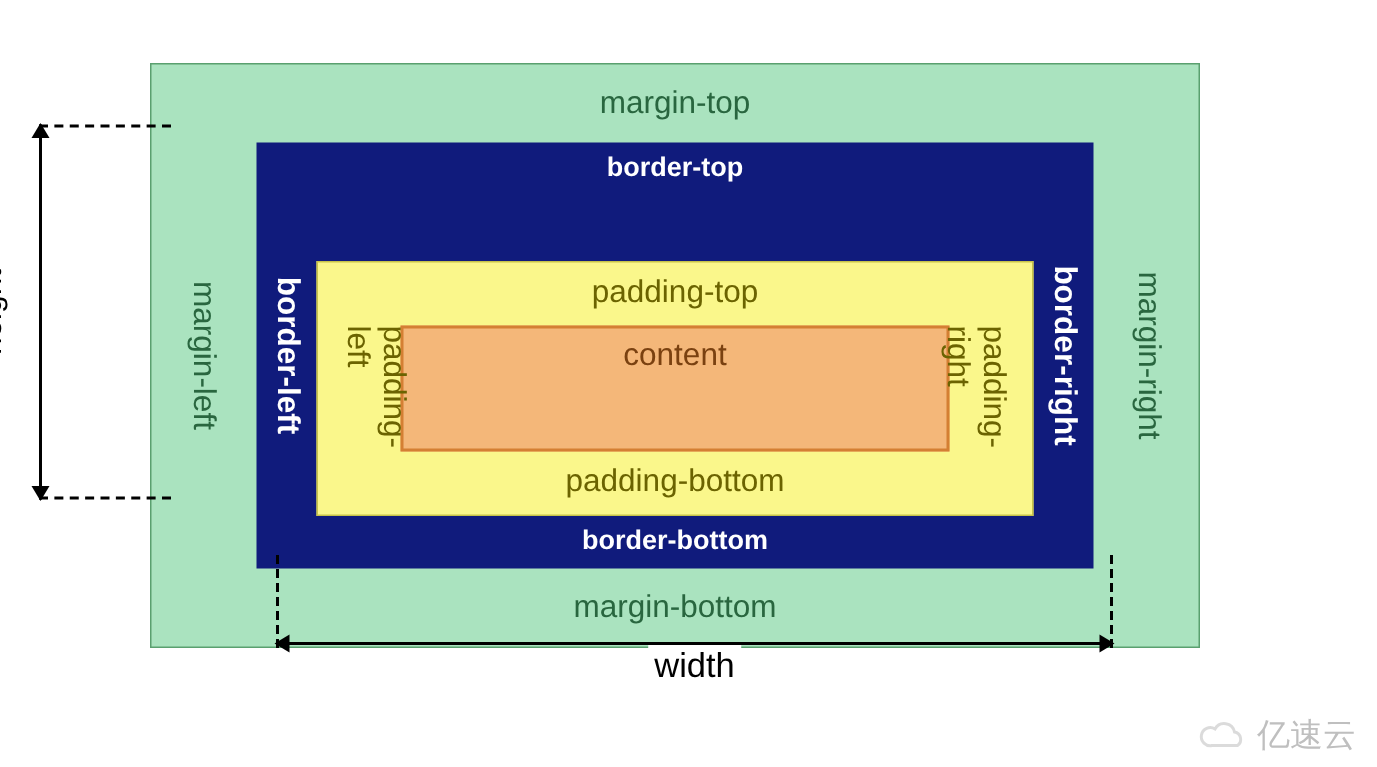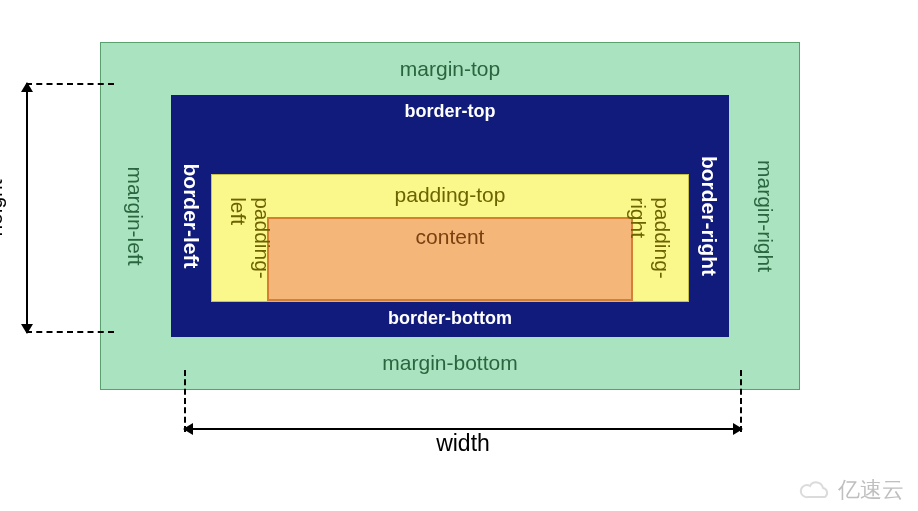--- a/index.html
+++ b/index.html
@@ -216,20 +216,21 @@
 
       <div class="padding-box">
         <div class="padding-top-lbl">padding-top</div>
         <div class="padding-left-lbl">padding-left</div>
         <div class="padding-right-lbl">padding-right</div>
 
         <div class="content-box">
           <span>content</span>
         </div>
 
+        <div class="padding-bottom-lbl">padding-bottom</div>
       </div>
 
       <div class="border-bottom-lbl">border-bottom</div>
     </div>
 
     <div class="margin-bottom-lbl">margin-bottom</div>
   </div>
 </div>
 
 <div class="height-dim" id="heightDim" style="top: 83px; height: 250px;">

